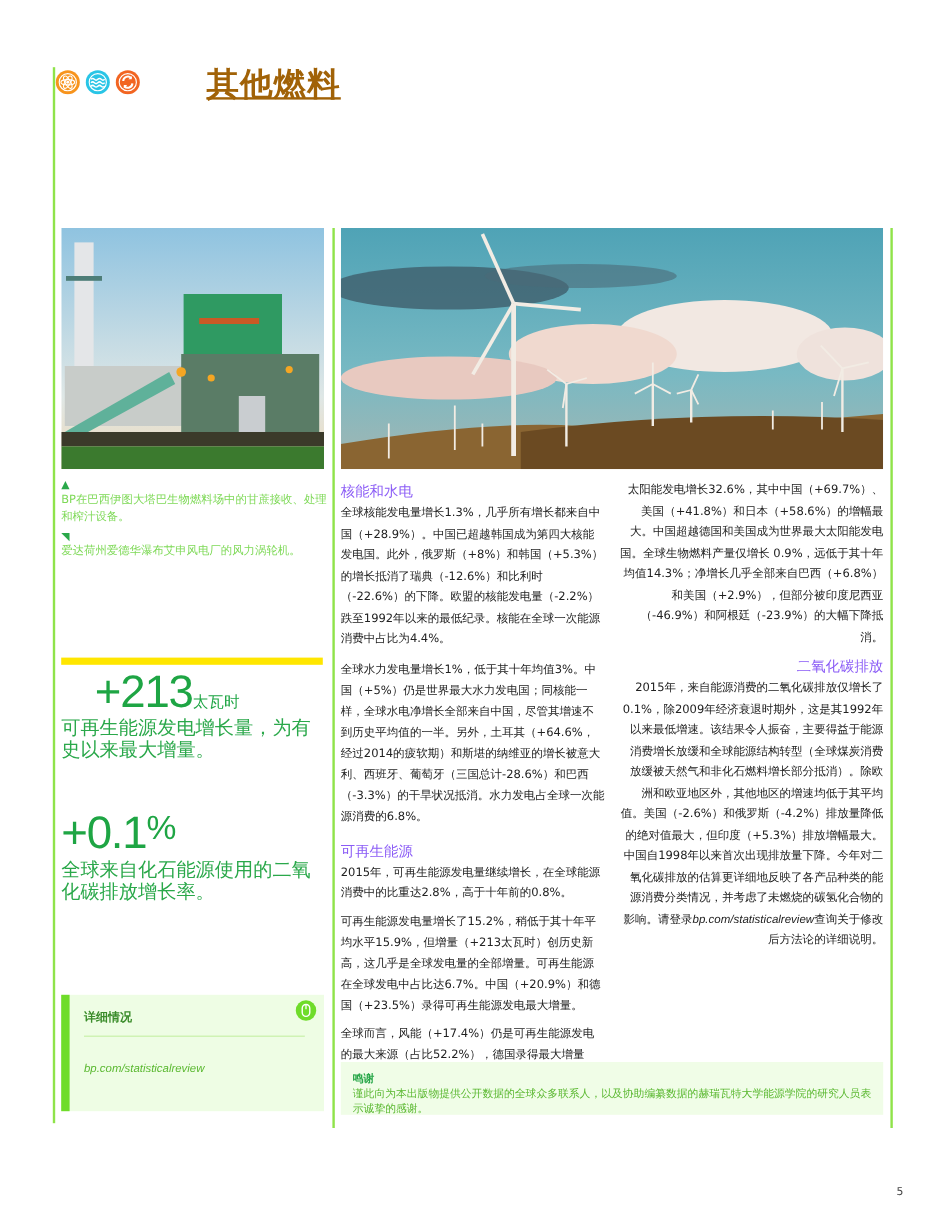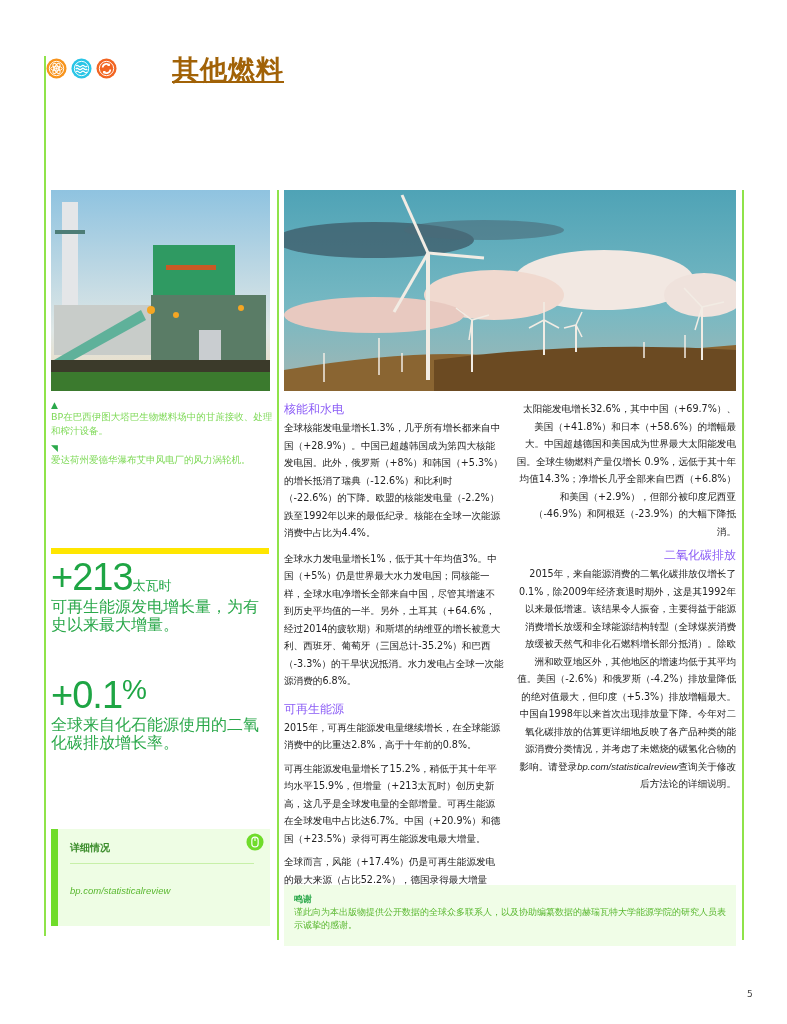--- a/index.html
+++ b/index.html
@@ -29,21 +29,21 @@
   .infobox .sep { height:1px; background:#c7f0a8; margin:8px 0 6px 0; }
   .infobox .b { font-size:9.5px; line-height:13.5px; color:#5ab830; }
   .infobox .link { font-style:italic; font-family:"Liberation Sans",sans-serif; }
   .mouse { position:absolute; right:6px; top:4px; width:18px; height:18px; }
 
   .col { position:absolute; font-size:9.6px; line-height:17.5px; color:#222; }
   .col p { margin:0 0 6px 0; }
   .h2 { font-size:12px; font-weight:normal; color:#8b5cf6; margin:0 0 1px 0; line-height:18px; }
   .it { font-style:italic; font-family:"Liberation Sans",sans-serif; }
 
-  .thanks { position:absolute; left:284px; top:885px; width:452px; height:61px; background:#f0fde7; padding:8px 8px 0 10px; box-sizing:border-box; }
+  .thanks { position:absolute; left:284px; top:885px; width:452px; height:44px; background:#f0fde7; padding:8px 8px 0 10px; box-sizing:border-box; }
   .thanks .h { font-size:9px; font-weight:bold; color:#2aa84a; }
   .thanks .b { font-size:9px; line-height:13px; color:#5ab830; }
   .pagenum { position:absolute; left:747px; top:989px; font-size:9px; color:#444; }
 </style>
 </head>
 <body>
 
 <div class="vline" style="left:44px; top:56px; height:880px;"></div>
 <div class="vline" style="left:277px; top:190px; height:750px;"></div>
 <div class="vline" style="left:742px; top:190px; height:750px;"></div>
@@ -153,21 +153,21 @@
 <div class="caption" style="top:400px;">
   <span class="tri">▲</span>
   <span>BP在巴西伊图大塔巴生物燃料场中的甘蔗接收、处理和榨汁设备。</span>
 </div>
 <div class="caption" style="top:443px;">
   <span class="tri">◥</span>
   <span>爱达荷州爱德华瀑布艾申风电厂的风力涡轮机。</span>
 </div>
 
 <div class="yellowbar"></div>
-<div class="bignum" style="top:556px;">
+<div class="bignum" style="top:556px;margin-left:28px;">
   <span class="n">+213</span><span class="u">太瓦时</span>
 </div>
 <div class="bigdesc" style="top:598px;">可再生能源发电增长量，为有史以来最大增量。</div>
 
 <div class="bignum" style="top:674px;">
   <span class="n">+0.1</span><span class="n" style="font-size:28px; vertical-align:top;">%</span>
 </div>
 <div class="bigdesc" style="top:716px;">全球来自化石能源使用的二氧化碳排放增长率。</div>
 
 <div class="infobox">
@@ -180,21 +180,21 @@
   <div class="sep"></div>
   <div class="b">
     <br>
     <span class="link">bp.com/statisticalreview</span>
   </div>
 </div>
 
 <div class="col" style="left:284px; top:400px; width:220px;">
   <div class="h2">核能和水电</div>
   <p>全球核能发电量增长1.3%，几乎所有增长都来自中国（+28.9%）。中国已超越韩国成为第四大核能发电国。此外，俄罗斯（+8%）和韩国（+5.3%）的增长抵消了瑞典（-12.6%）和比利时（-22.6%）的下降。欧盟的核能发电量（-2.2%） 跌至1992年以来的最低纪录。核能在全球一次能源消费中占比为4.4%。</p>
-  <p style="margin-top:8px;">全球水力发电量增长1%，低于其十年均值3%。中国（+5%）仍是世界最大水力发电国；同核能一样，全球水电净增长全部来自中国，尽管其增速不到历史平均值的一半。另外，土耳其（+64.6%，经过2014的疲软期）和斯堪的纳维亚的增长被意大利、西班牙、葡萄牙（三国总计-35.2%）和巴西（-3.3%）的干旱状况抵消。水力发电占全球一次能源消费的6.8%。</p>
+  <p style="margin-top:8px;">全球水力发电量增长1%，低于其十年均值3%。中国（+5%）仍是世界最大水力发电国；同核能一样，全球水电净增长全部来自中国，尽管其增速不到历史平均值的一半。另外，土耳其（+64.6%，经过2014的疲软期）和斯堪的纳维亚的增长被意大利、西班牙、葡萄牙（三国总计-28.6%）和巴西（-3.3%）的干旱状况抵消。水力发电占全球一次能源消费的6.8%。</p>
   <div class="h2" style="margin-top:10px;">可再生能源</div>
   <p>2015年，可再生能源发电量继续增长，在全球能源消费中的比重达2.8%，高于十年前的0.8%。</p>
   <p>可再生能源发电量增长了15.2%，稍低于其十年平均水平15.9%，但增量（+213太瓦时）创历史新高，这几乎是全球发电量的全部增量。可再生能源在全球发电中占比达6.7%。中国（+20.9%）和德国（+23.5%）录得可再生能源发电最大增量。</p>
   <p>全球而言，风能（+17.4%）仍是可再生能源发电的最大来源（占比52.2%），德国录得最大增量（+53.4%）。</p>
 </div>
 
 <div class="col" style="left:516px; top:400px; width:220px;text-align:right;">
   <p>太阳能发电增长32.6%，其中中国（+69.7%）、美国（+41.8%）和日本（+58.6%）的增幅最大。中国超越德国和美国成为世界最大太阳能发电国。全球生物燃料产量仅增长 0.9%，远低于其十年均值14.3%；净增长几乎全部来自巴西（+6.8%）和美国（+2.9%），但部分被印度尼西亚（-46.9%）和阿根廷（-23.9%）的大幅下降抵消。</p>
   <div class="h2" style="margin-top:6px;">二氧化碳排放</div>
   <p>

